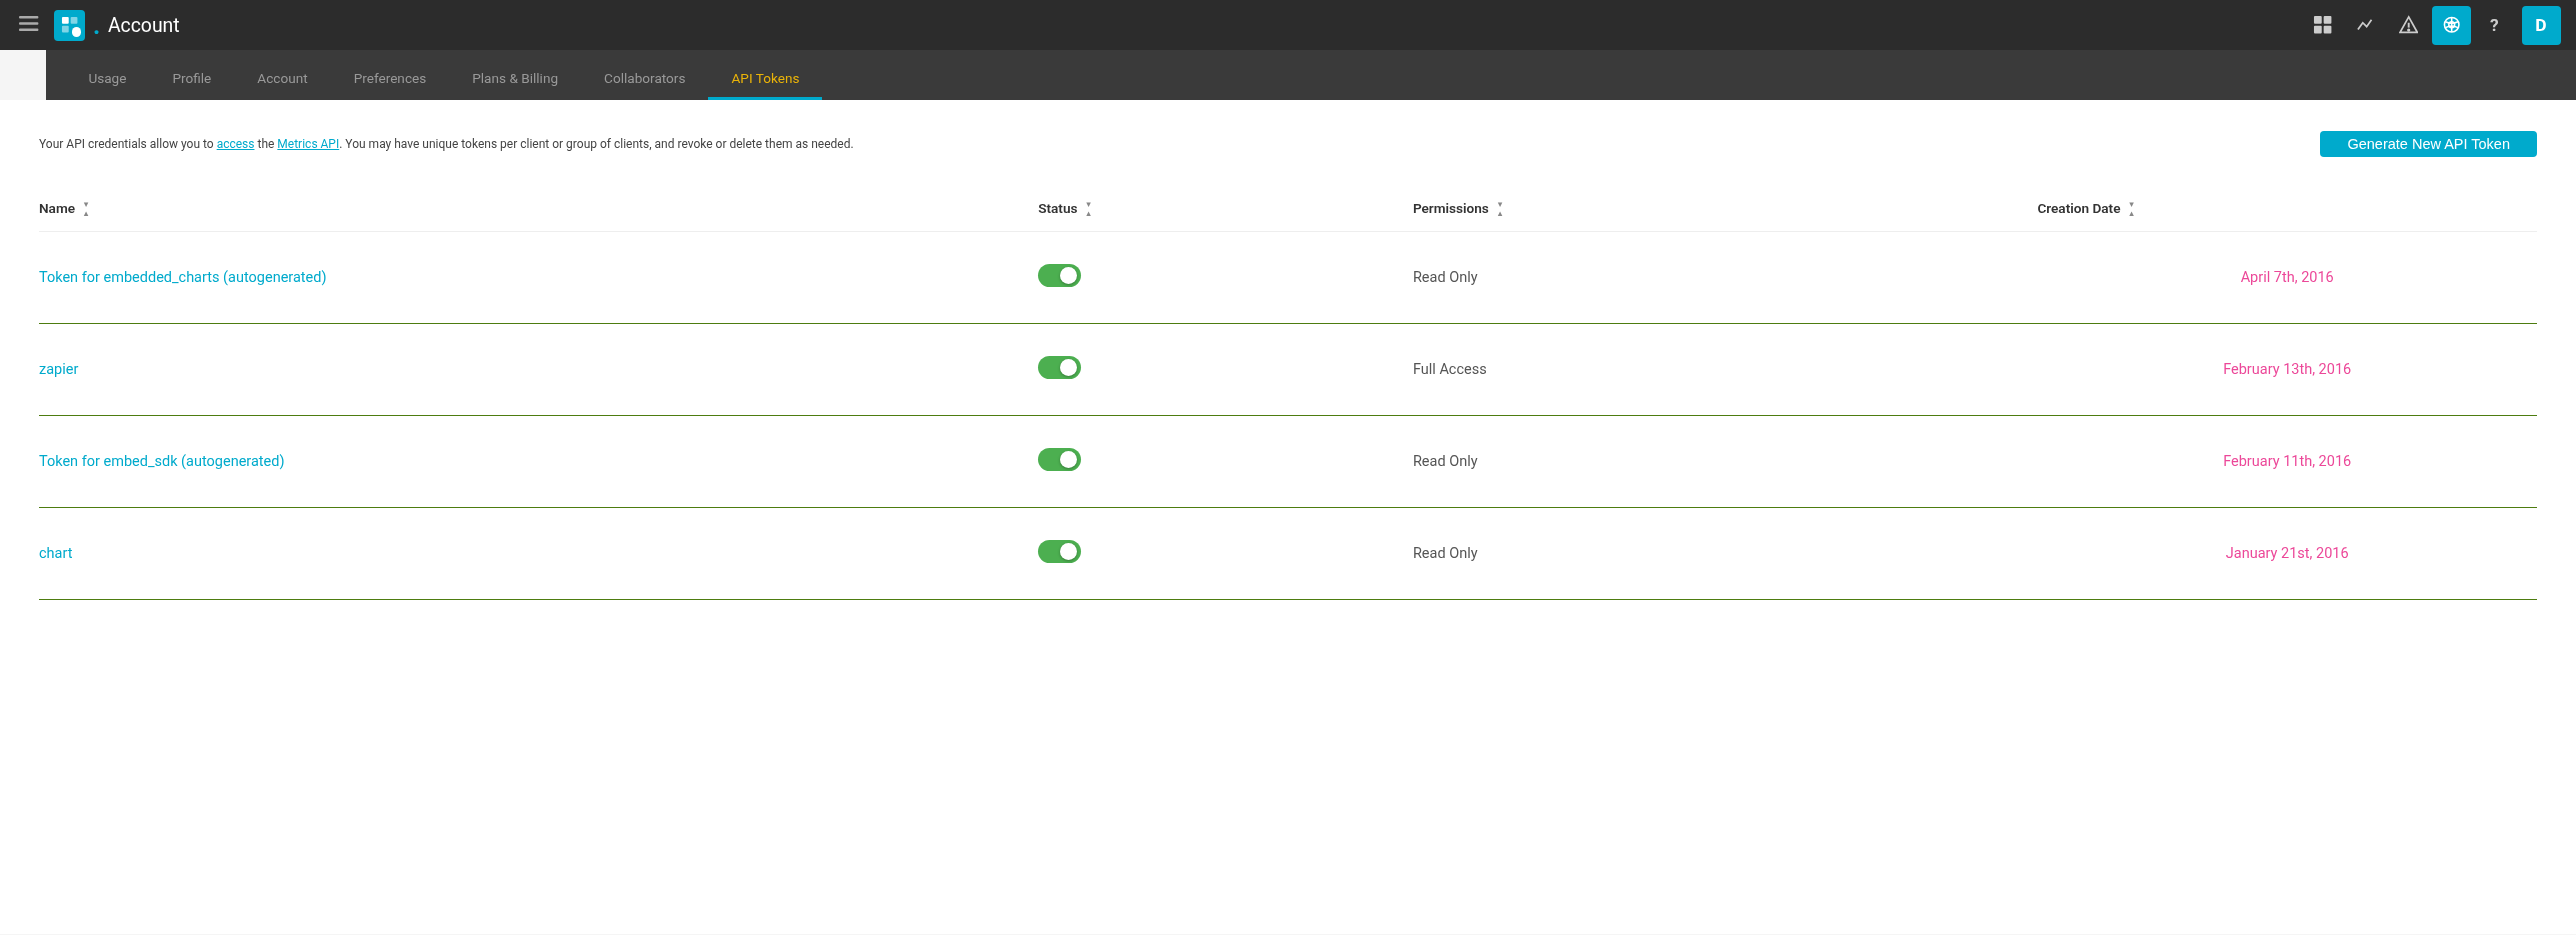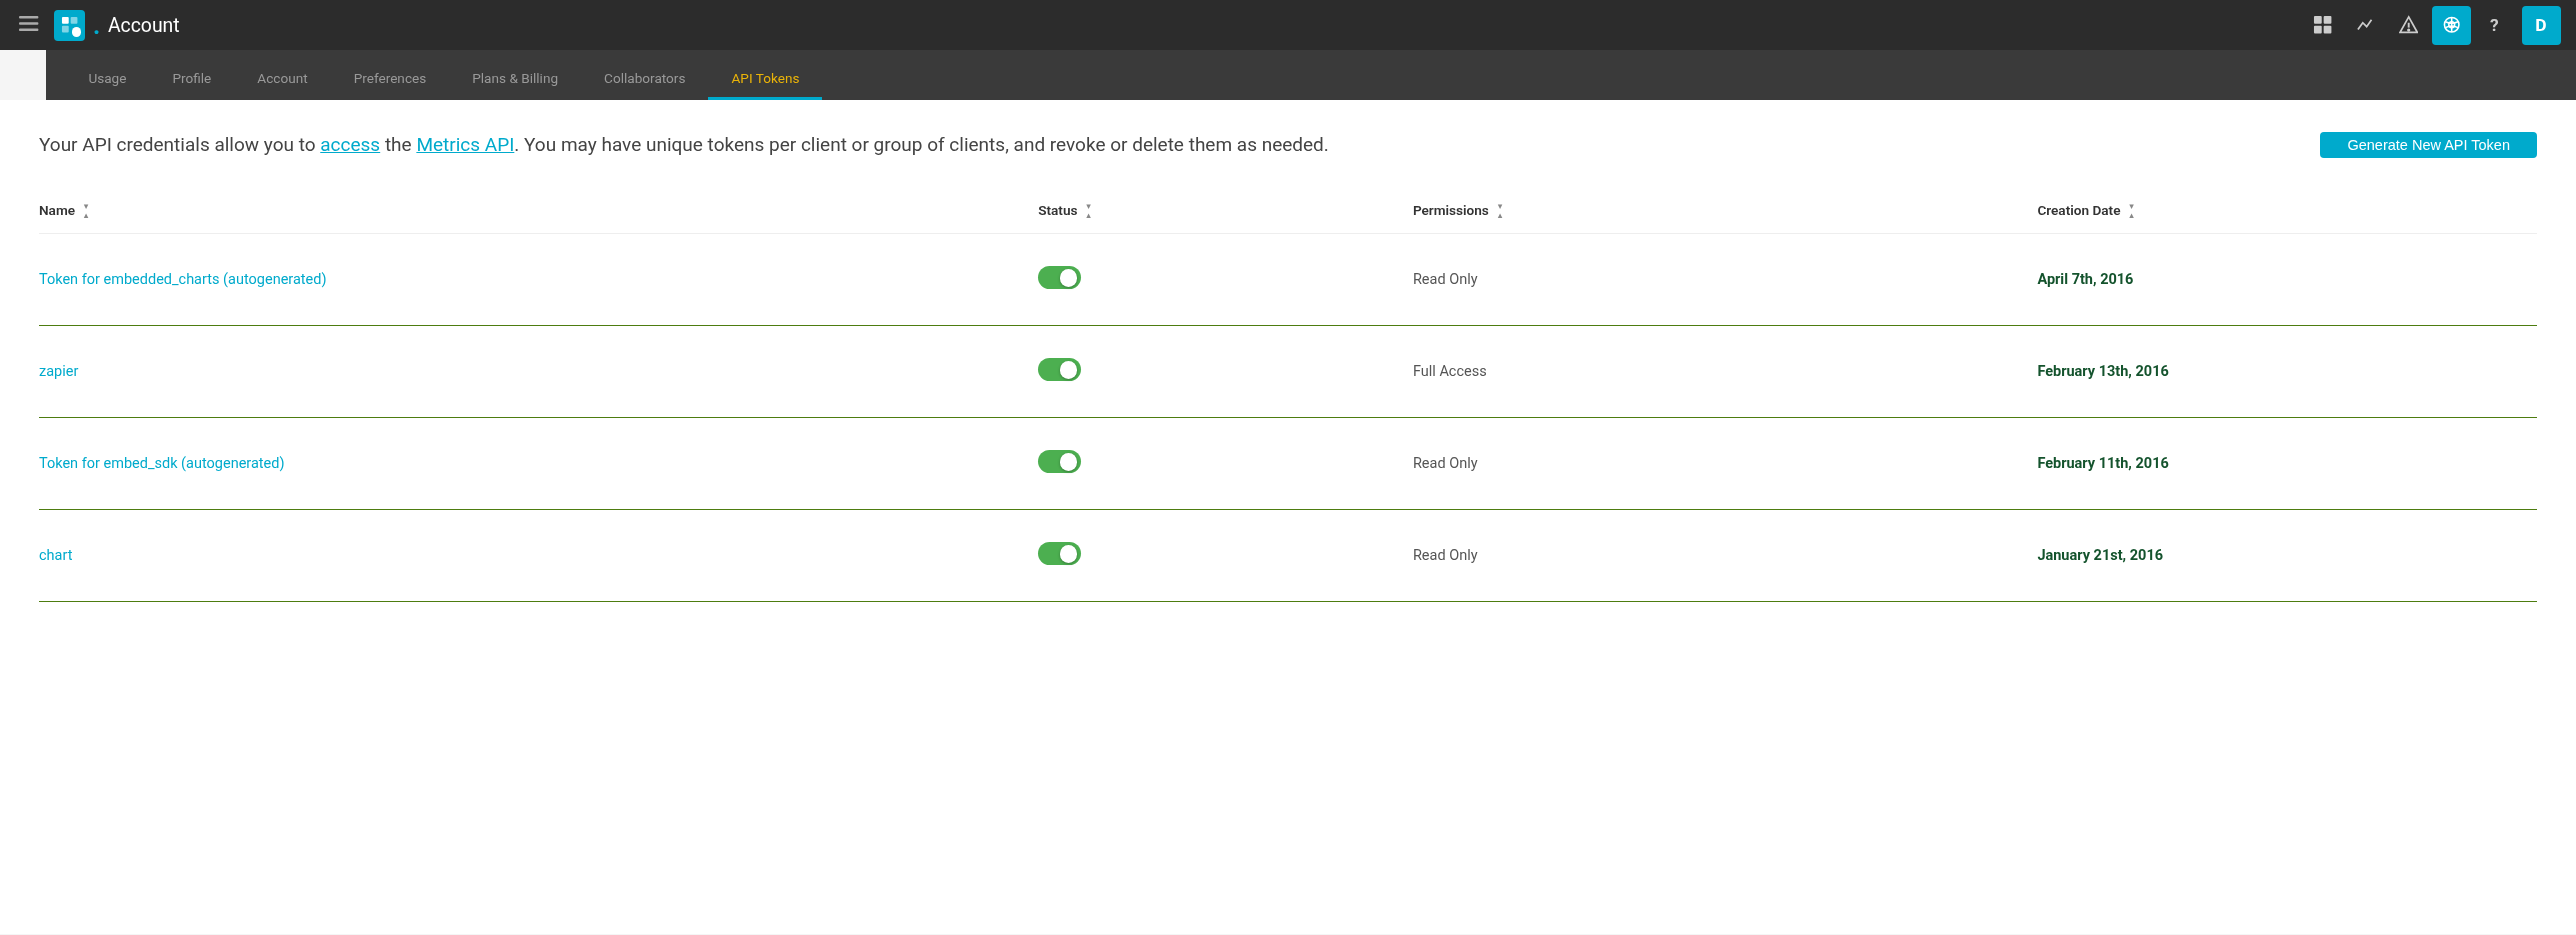--- a/index.html
+++ b/index.html
@@ -127,21 +127,21 @@
     }
 
     
     .info-bar {
       display: flex;
       align-items: center;
       justify-content: space-between;
       margin-bottom: 31px;
     }
     .info-text {
-      font-size: 19px;
+      font-size: 12px;
       color: #444;
       line-height: 1.5;
     }
     .info-text a {
       color: #00aacc;
       text-decoration: underline;
       cursor: pointer;
     }
     .generate-btn {
       background: #00aacc;
@@ -215,21 +215,21 @@
       right: 3.9px;
       box-shadow: 0 1px 2.9px rgba(0,0,0,0.3);
     }
 
     .col-name { width: 40%; }
     .col-status { width: 15%; }
     .col-permissions { width: 25%; }
     .col-date { width: 20%; text-align: right; }
 
     .th-date { text-align: right; }
-    .td-date { text-align: left; color: #14532d; font-weight: bold; }
+    .td-date { text-align: center; color: #ec4899; }
     .td-permissions { color: #555; }
   </style>
 </head>
 <body>
 
 <div class="top-bar">
   <div class="top-bar-left">
     <div class="hamburger">
       <svg width="19.4" height="15.5" viewBox="0 0 20 16" fill="#aaa">
         <rect y="0" width="20" height="2.5" rx="1"></rect>

